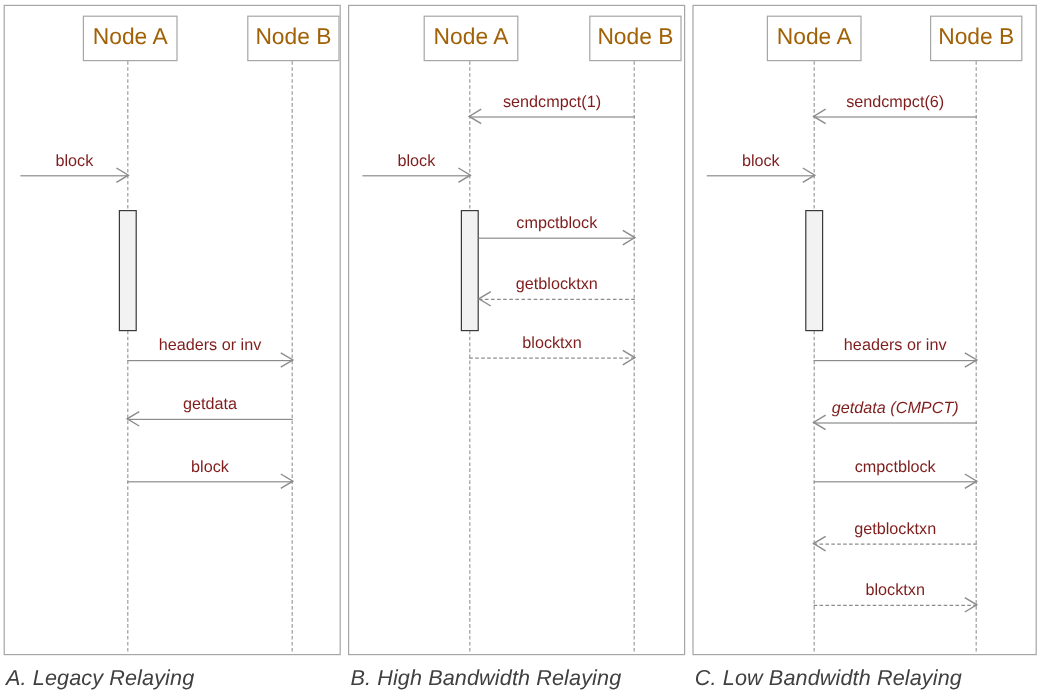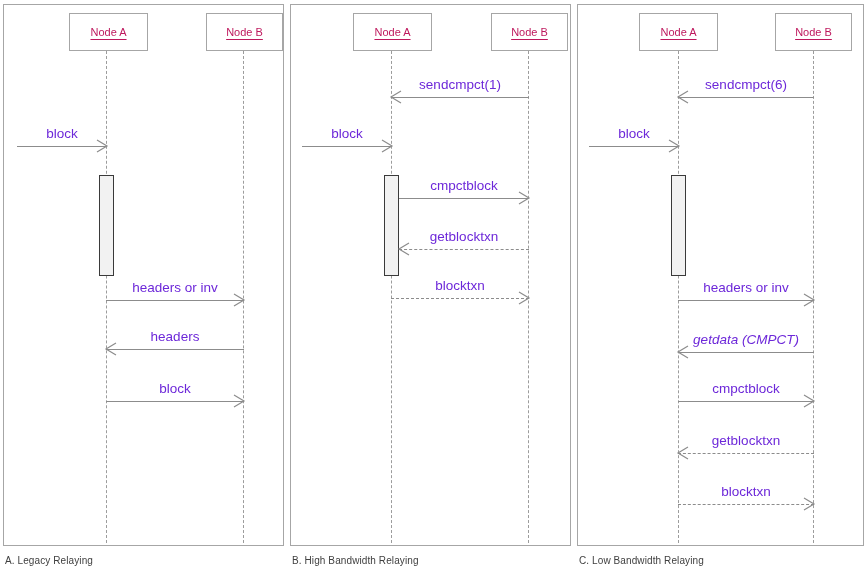--- a/index.html
+++ b/index.html
@@ -22,43 +22,43 @@
     border: 1px solid #a6a6a6;
     background: #ffffff;
   }
   #panel-a { left: 3px;   width: 281px; }
   #panel-b { left: 290px; width: 281px; }
   #panel-c { left: 577px; width: 287px; }
 
   .caption {
     position: absolute;
     top: 555px;
-    font-size: 10px;
+    font-size: 18px;
     color: #404040;
     white-space: nowrap;
     letter-spacing: 0.1px;
+    font-style: italic;
   }
   #caption-a { left: 5px; }
   #caption-b { left: 292px; }
   #caption-c { left: 579px; }
 
   
   .node-box {
     position: absolute;
     height: 38px;
     border: 1px solid #a6a6a6;
     background: #ffffff;
     display: flex;
     align-items: center;
     justify-content: center;
   }
   .node-label {
-    font-size: 11px;
-    color: #be185d;
-    text-decoration: underline;
+    font-size: 19px;
+    color: #a16207;
     text-underline-offset: 3px;
     white-space: nowrap;
   }
 
   
   .lifeline {
     position: absolute;
     width: 0;
     border-left: 1px dashed #9c9c9c;
   }
@@ -90,21 +90,21 @@
   .msg.right .head { right: -1px; }
   .msg.left  .head { left: -1px; }
   .msg .head svg { display: block; overflow: visible; }
 
   .msg .caption-text {
     position: absolute;
     bottom: 5px;
     left: 0; right: 0;
     text-align: center;
     font-size: 13.5px;
-    color: #6d28d9;
+    color: #7f1d1d;
     white-space: nowrap;
     line-height: 1.15;
   }
 </style>
 </head>
 <body>
 
 <div id="root">
 
   <div class="panel" id="panel-a">
@@ -135,21 +135,21 @@
       <span class="caption-text">headers or inv</span>
       <span class="line"></span>
       <span class="head">
         <svg width="11" height="12" viewBox="0 0 11 12">
             <path d="M0 0 L10 6 L0 12" fill="none" stroke="#8c8c8c" stroke-width="1.2"></path>
           </svg>
       </span>
     </div>
 
     <div class="msg left solid" style="left:102px; top:344px; width:138px;">
-      <span class="caption-text">headers</span>
+      <span class="caption-text">getdata</span>
       <span class="line"></span>
       <span class="head">
         <svg width="11" height="12" viewBox="0 0 11 12">
             <path d="M11 0 L1 6 L11 12" fill="none" stroke="#8c8c8c" stroke-width="1.2"></path>
           </svg>
       </span>
     </div>
 
     <div class="msg right solid" style="left:102px; top:396px; width:138px;">
       <span class="caption-text">block</span>

